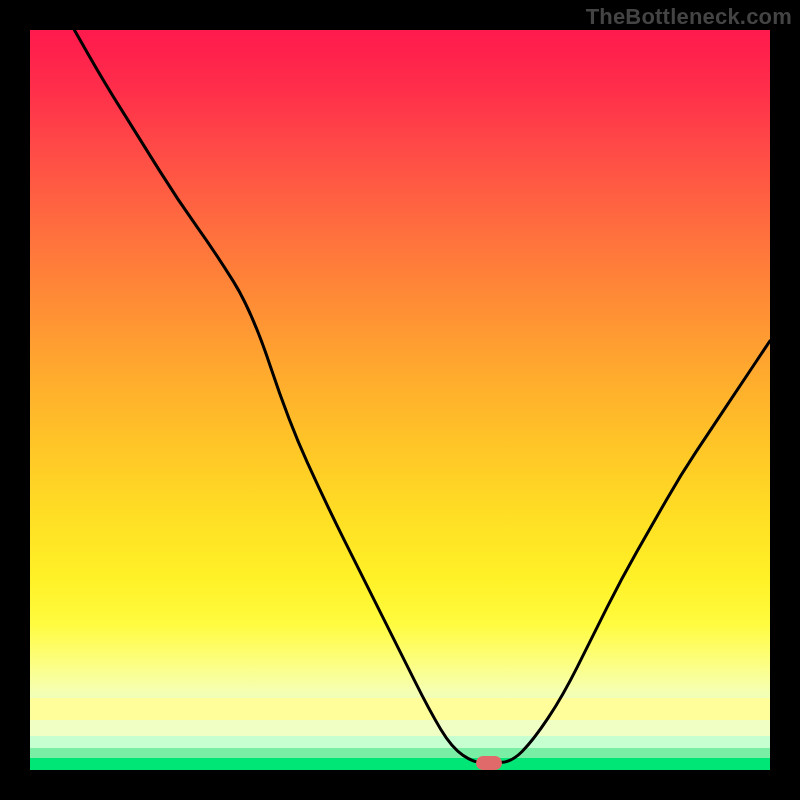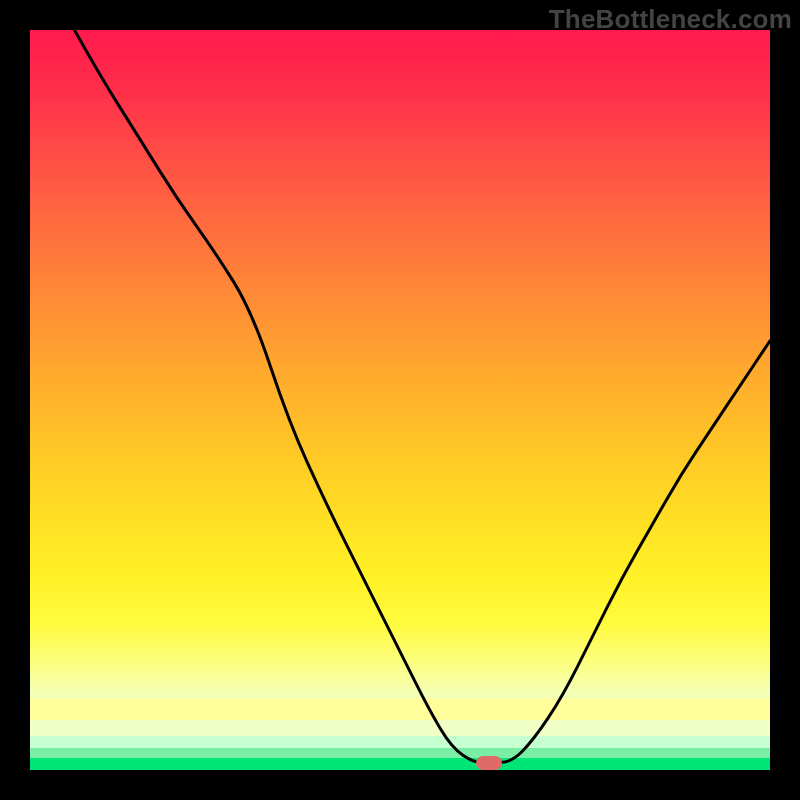--- a/index.html
+++ b/index.html
@@ -14,21 +14,21 @@
     width: 800px;
     height: 800px;
     background: #000;
     position: relative;
   }
   .watermark {
     position: absolute;
     top: 4px;
     right: 8px;
     color: #444;
-    font-size: 26px;
+    font-size: 22px;
     font-weight: 600;
     letter-spacing: 0.2px;
   }
   .plot {
     position: absolute;
     left: 30px;
     top: 30px;
     width: 740px;
     height: 740px;
     overflow: hidden;

